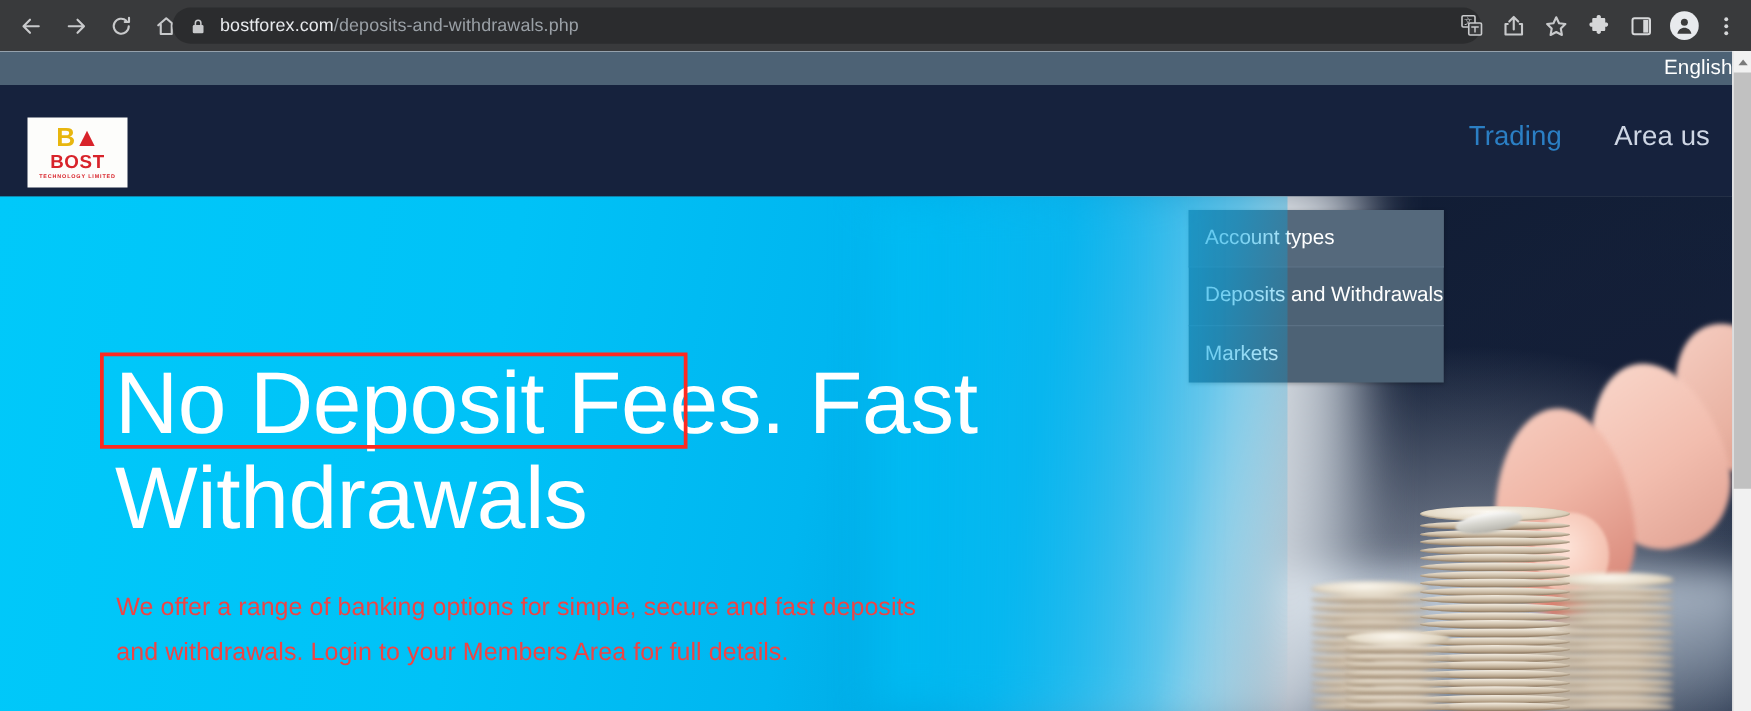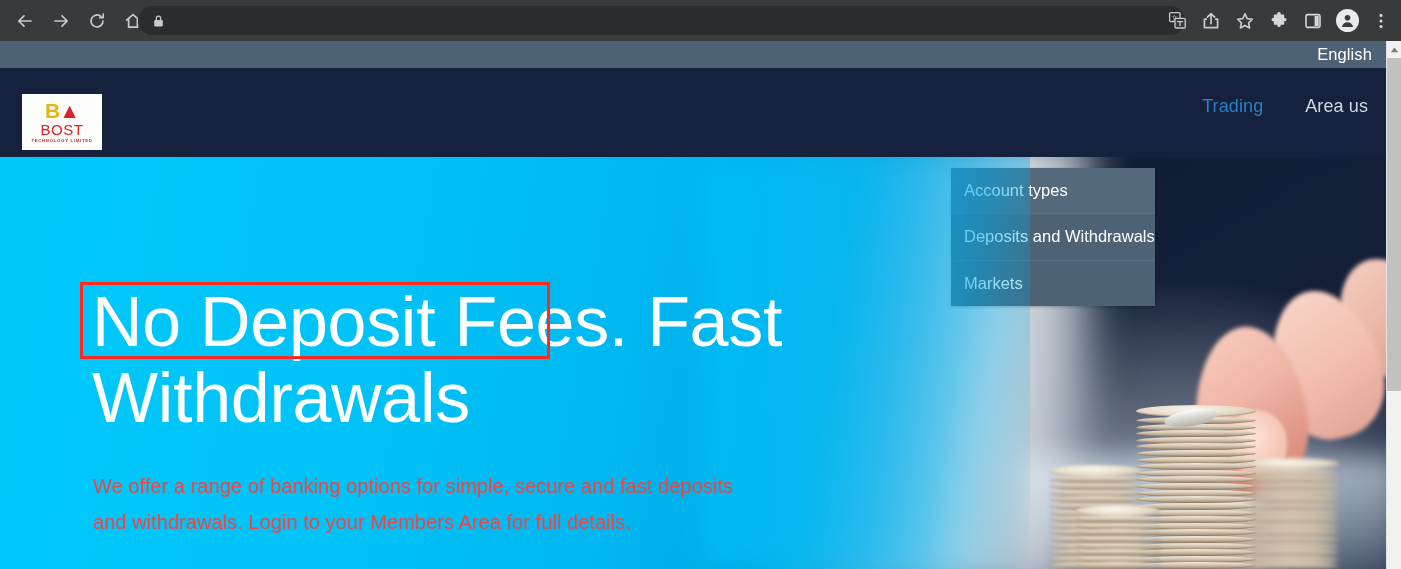--- a/index.html
+++ b/index.html
@@ -67,50 +67,50 @@
   }
 
   
   .lang-bar {
     position: absolute; top: 0; left: 0;
     width: 1386px; height: 27px;
     background: #4d6275;
     display: flex; align-items: center; justify-content: flex-end;
   }
   .lang-label {
-    color: #ffffff; font-size: 16.5px; padding-right: 14px; letter-spacing: .1px;
+    color: #ffffff; font-size: 16.5px; letter-spacing: .1px;
   }
 
   
   .site-header {
     position: absolute; top: 27px; left: 0;
     width: 1386px; height: 89px;
     background: #16223d;
   }
   .logo-box {
     position: absolute; left: 22px; top: 53px;
     width: 80px; height: 56px;
     background: #fdfdfb;
     display: flex; flex-direction: column;
     align-items: center; justify-content: center;
     z-index: 6;
   }
   .logo-mark { font-size: 21px; font-weight: bold; line-height: .95;
                color: #e8b60e; letter-spacing: -1px; }
   .logo-mark .logo-mark-red { color: #d8232a; }
-  .logo-word { font-size: 15px; font-weight: normal; color: #d8232a;
+  .logo-word { font-size: 15px; font-weight: bold; color: #d8232a;
                letter-spacing: .5px; line-height: 1.05; margin-top: 1px; }
   .logo-sub { font-size: 4.3px; font-weight: bold; color: #d8232a;
               letter-spacing: .7px; margin-top: 1px; }
 
   .main-nav {
     position: absolute; right: 18px; top: 28px;
     display: flex; align-items: center; gap: 42px;
   }
-  .nav-link { font-size: 18px; color: #ced6e4; letter-spacing: .1px; white-space: nowrap; }
+  .nav-link { font-size: 22px; color: #ced6e4; letter-spacing: .1px; white-space: nowrap; }
   .nav-link.active { color: #2b7fc4; }
 
   
   .dropdown {
     position: absolute; left: 951px; top: 127px;
     width: 204px; z-index: 9;
     background: #4d6275;
     box-shadow: 0 1px 3px rgba(0,0,0,.25);
   }
   .dd-item {
@@ -298,20 +298,21 @@
     </div>
   </div>
 
   <div class="omnibox">
     <span class="lock-icon">
       <svg width="13" height="14" viewBox="0 0 13 14">
         <rect x="2.2" y="6" width="8.6" height="6.6" rx="1.1" fill="#c8c9cb"></rect>
         <path d="M4.3 6V4.4a2.2 2.2 0 0 1 4.4 0V6" fill="none" stroke="#c8c9cb" stroke-width="1.25"></path>
       </svg>
     </span>
+    <span class="url-text"><span class="url-host">bostforex.com</span><span>/deposits-and-withdrawals.php</span></span>
   </div>
 
   <div class="toolbar-right">
     <div class="tb-icon">
       <svg width="19" height="19" viewBox="0 0 19 19">
         <rect x="1.6" y="1.6" width="10.4" height="9" rx="1" fill="none" stroke="#c8c9cb" stroke-width="1.3"></rect>
         <text x="3.4" y="8.6" font-size="6.4" fill="#c8c9cb" font-family="Liberation Sans, sans-serif">文</text>
         <rect x="7" y="7.4" width="10.2" height="9.6" rx="1" fill="#393a3c" stroke="#c8c9cb" stroke-width="1.3"></rect>
         <path d="M9 10.6h6M12 10.6v4.4" stroke="#c8c9cb" stroke-width="1.2" fill="none"></path>
       </svg>

